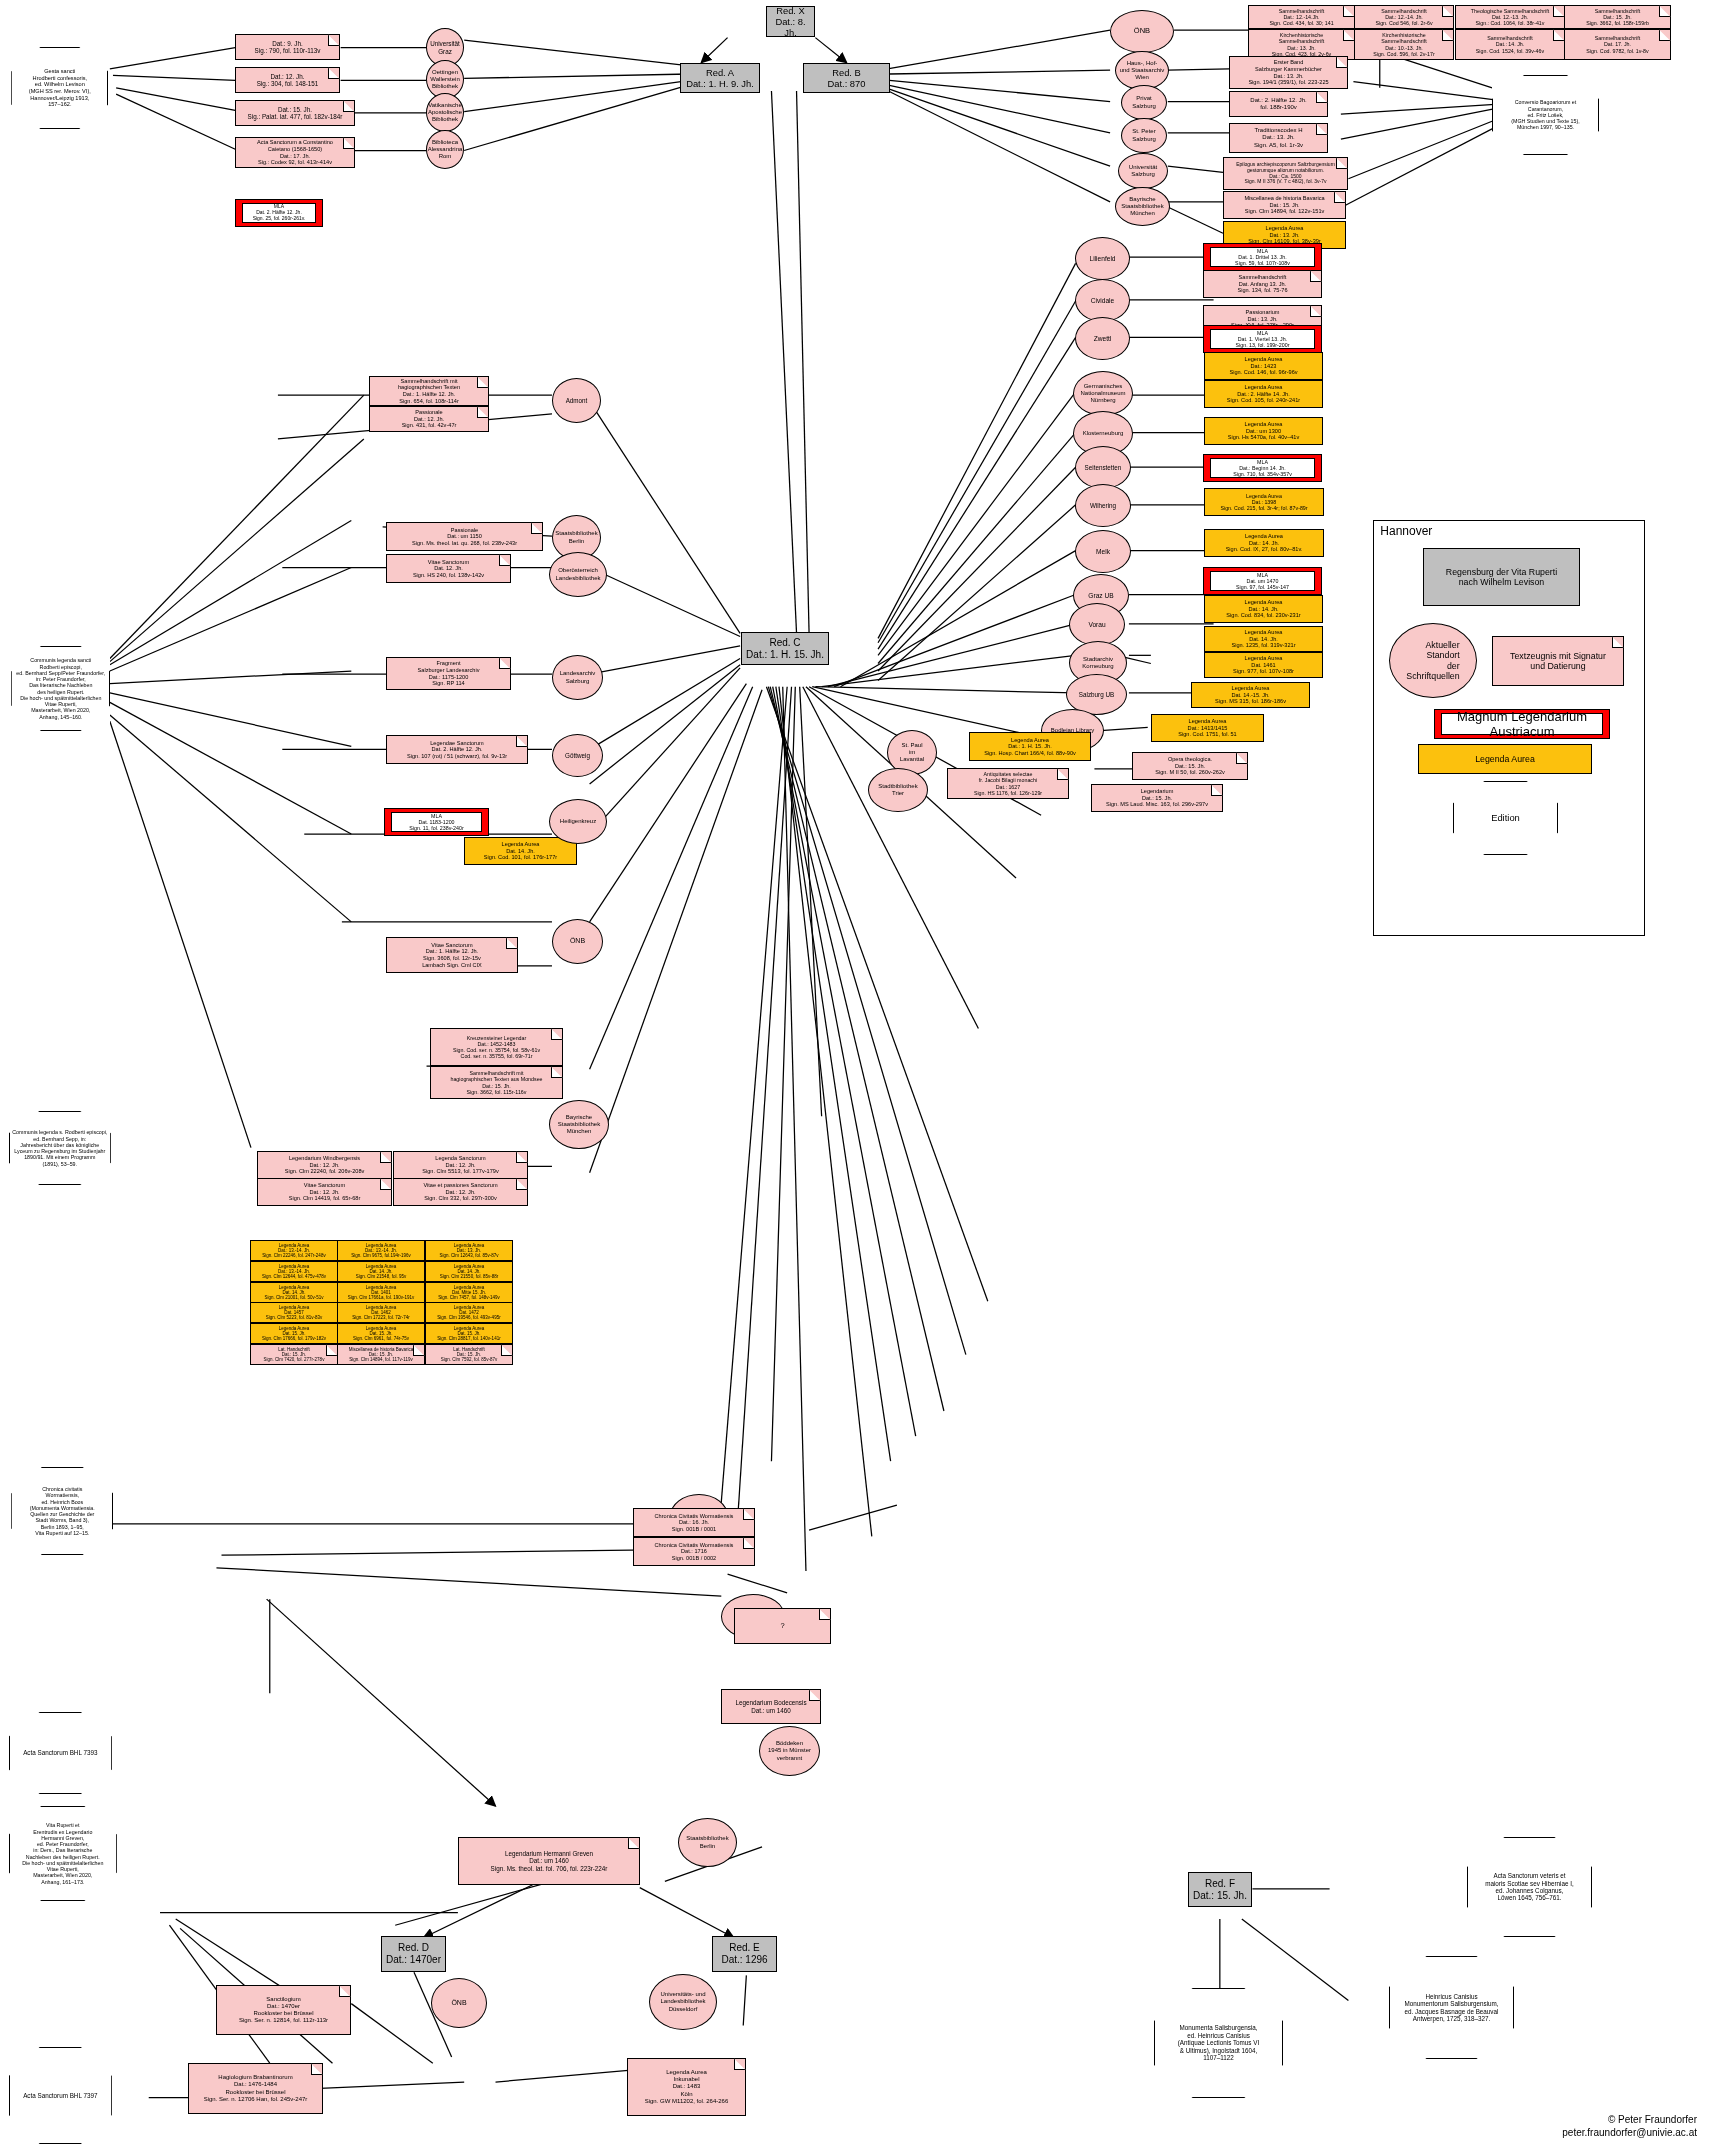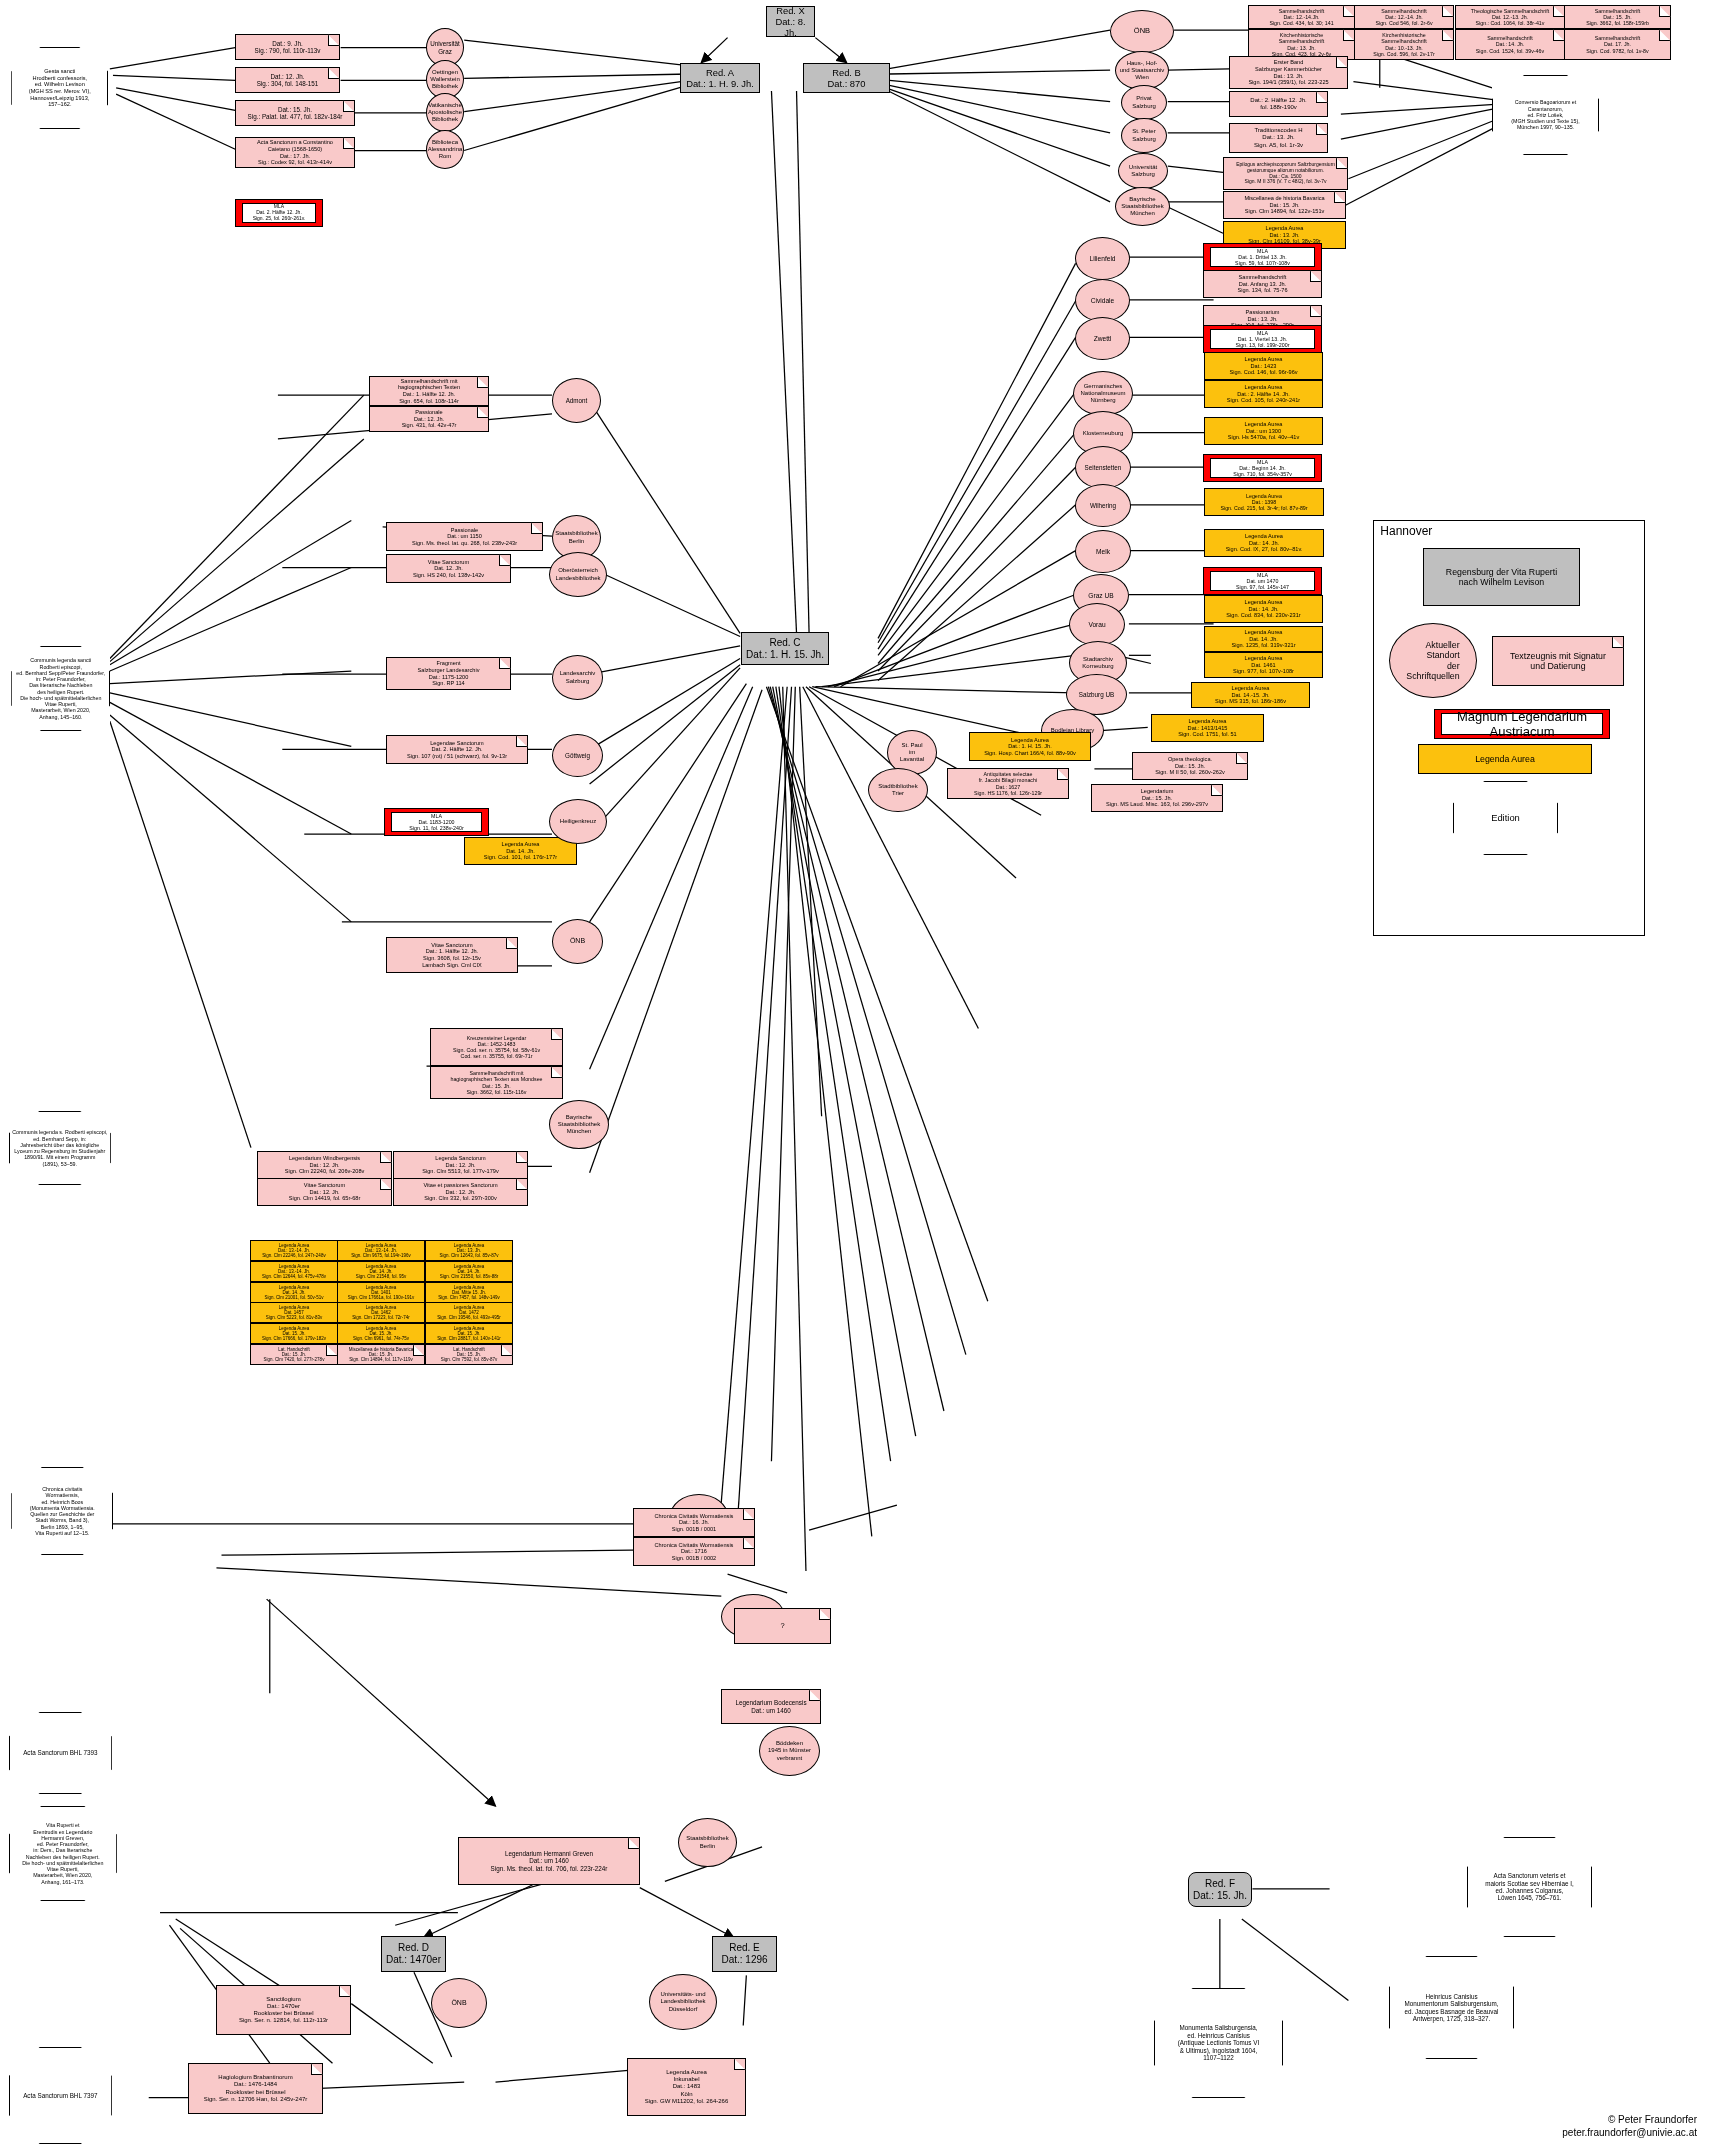--- a/index.html
+++ b/index.html
@@ -216,21 +216,21 @@
 Dat.: 1. H. 15. Jh.</span>
     </div>
 <div class="node red-box" style="left:381px;top:1936px;width:65px;height:36px;font-size:10px;">
       <span class="txt">Red. D
 Dat.: 1470er</span>
     </div>
 <div class="node red-box" style="left:712px;top:1936px;width:65px;height:36px;font-size:10px;">
       <span class="txt">Red. E
 Dat.: 1296</span>
     </div>
-<div class="node red-box" style="left:1188px;top:1872px;width:64px;height:35px;font-size:10px;border-radius:8px;">
+<div class="node red-box" style="left:1188px;top:1872px;width:64px;height:35px;font-size:10px;">
       <span class="txt">Red. F
 Dat.: 15. Jh.</span>
     </div>
 
 <div class="node oct" style="left:11.3px;top:47px;width:97px;height:82px;font-size:5.6px;">
       <div class="octshape"></div>
       <span class="txt">Gesta sancti
 Hrodberti confessoris,
 ed. Wilhelm Levison
 (MGH SS rer. Merov. VI),

